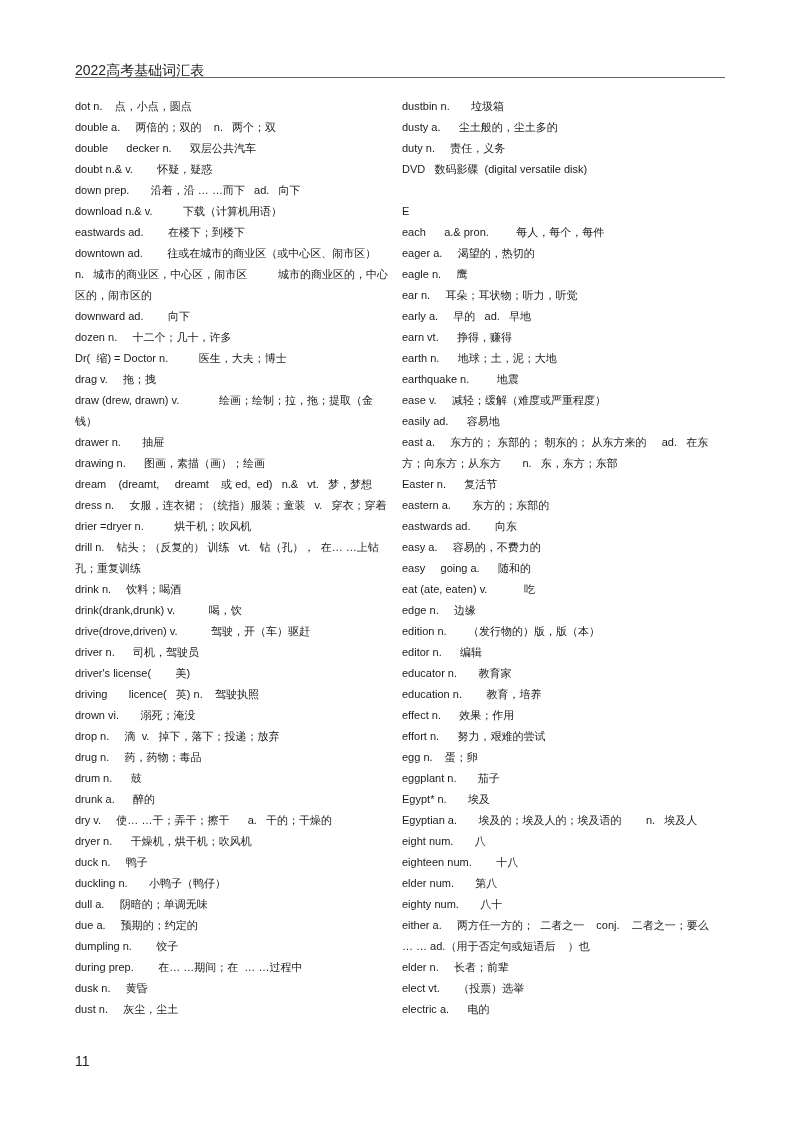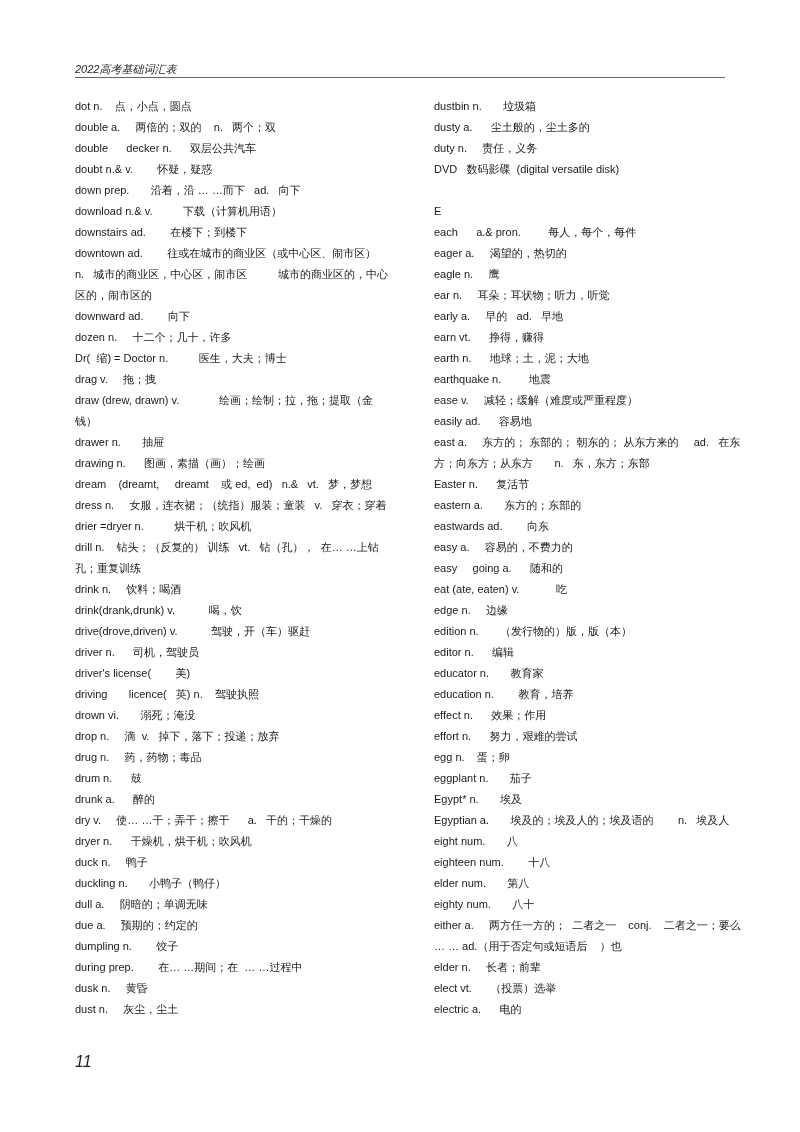--- a/index.html
+++ b/index.html
@@ -3,51 +3,51 @@
   <meta charset="utf-8">
   <style>
     html, body { margin: 0; padding: 0; background: #ffffff; }
     body {
       width: 800px; height: 1132px; position: relative; overflow: hidden;
       font-family: "Liberation Sans", "DejaVu Sans", sans-serif;
       color: #1a1a1a;
     }
     .header {
       position: absolute; left: 75px; top: 62px; width: 650px;
-      font-size: 11px; color: #222; font-style: italic;
+      font-size: 14px; color: #222;
     }
     .rule {
       position: absolute; left: 75px; top: 77px; width: 650px; height: 1px;
       background: #666;
     }
     .col {
       position: absolute; top: 80px; font-size: 11px; line-height: 21px; margin-top: 16px;
     }
     .col.left { left: 75px; width: 320px; }
-    .col.right { left: 434px; width: 312px; }
+    .col.right { left: 402px; width: 312px; }
     .entry { white-space: pre-wrap; word-break: break-all; }
     .blank { height: 21px; }
     .page-num {
-      position: absolute; left: 75px; top: 1053px; font-size: 16px; color: #222; font-style: italic;
+      position: absolute; left: 75px; top: 1053px; font-size: 14px; color: #222;
     }
   </style>
 </head>
 <body>
 
 <div class="header">2022高考基础词汇表</div>
 <div class="rule"></div>
 
 <div class="col left" id="left-col">
     <div class="entry">dot n.    点，小点，圆点</div>
     <div class="entry">double a.     两倍的；双的    n.   两个；双</div>
     <div class="entry">double      decker n.      双层公共汽车</div>
     <div class="entry">doubt n.&amp; v.        怀疑，疑惑</div>
     <div class="entry">down prep.       沿着，沿 … …而下   ad.   向下</div>
     <div class="entry">download n.&amp; v.          下载（计算机用语）</div>
-    <div class="entry">downstairs ad.        在楼下；到楼下</div>
+    <div class="entry">eastwards ad.        在楼下；到楼下</div>
     <div class="entry">downtown ad.        往或在城市的商业区（或中心区、闹市区）    n.   城市的商业区，中心区，闹市区          城市的商业区的，中心区的，闹市区的</div>
     <div class="entry">downward ad.        向下</div>
     <div class="entry">dozen n.     十二个；几十，许多</div>
     <div class="entry">Dr(  缩) = Doctor n.          医生，大夫；博士</div>
     <div class="entry">drag v.     拖；拽</div>
     <div class="entry">draw (drew, drawn) v.             绘画；绘制；拉，拖；提取（金钱）</div>
     <div class="entry">drawer n.       抽屉</div>
     <div class="entry">drawing n.      图画，素描（画）；绘画</div>
     <div class="entry">dream    (dreamt,     dreamt    或 ed,  ed)   n.&amp;   vt.   梦，梦想</div>
     <div class="entry">dress n.     女服，连衣裙；（统指）服装；童装   v.   穿衣；穿着</div>

